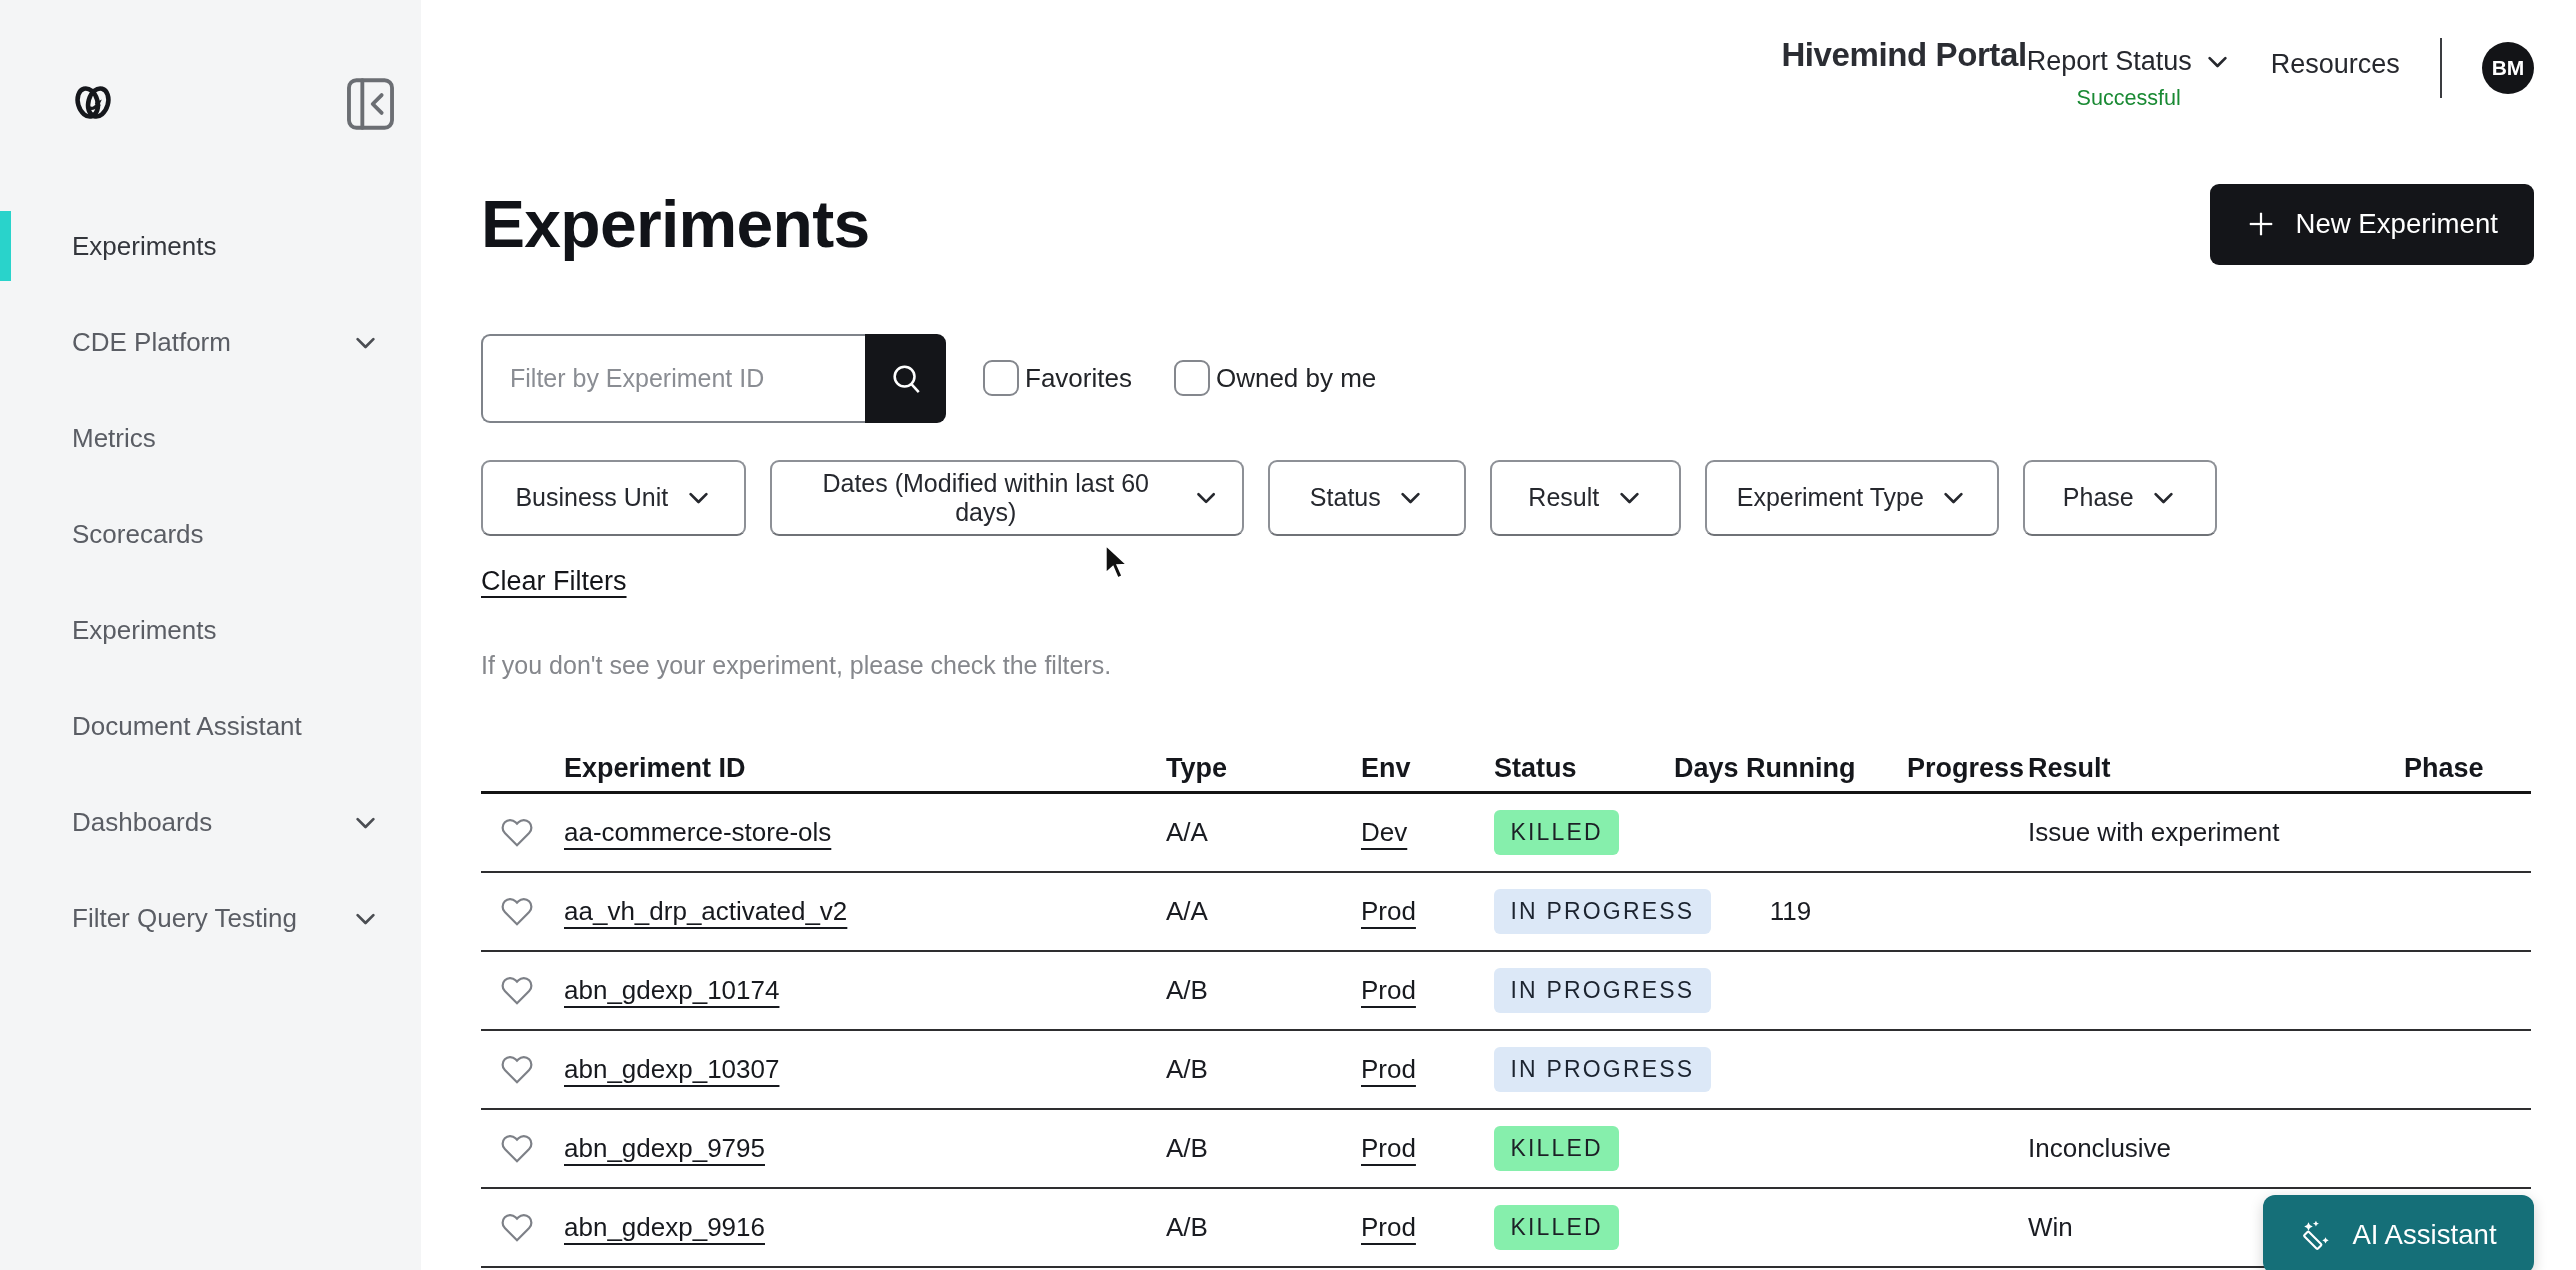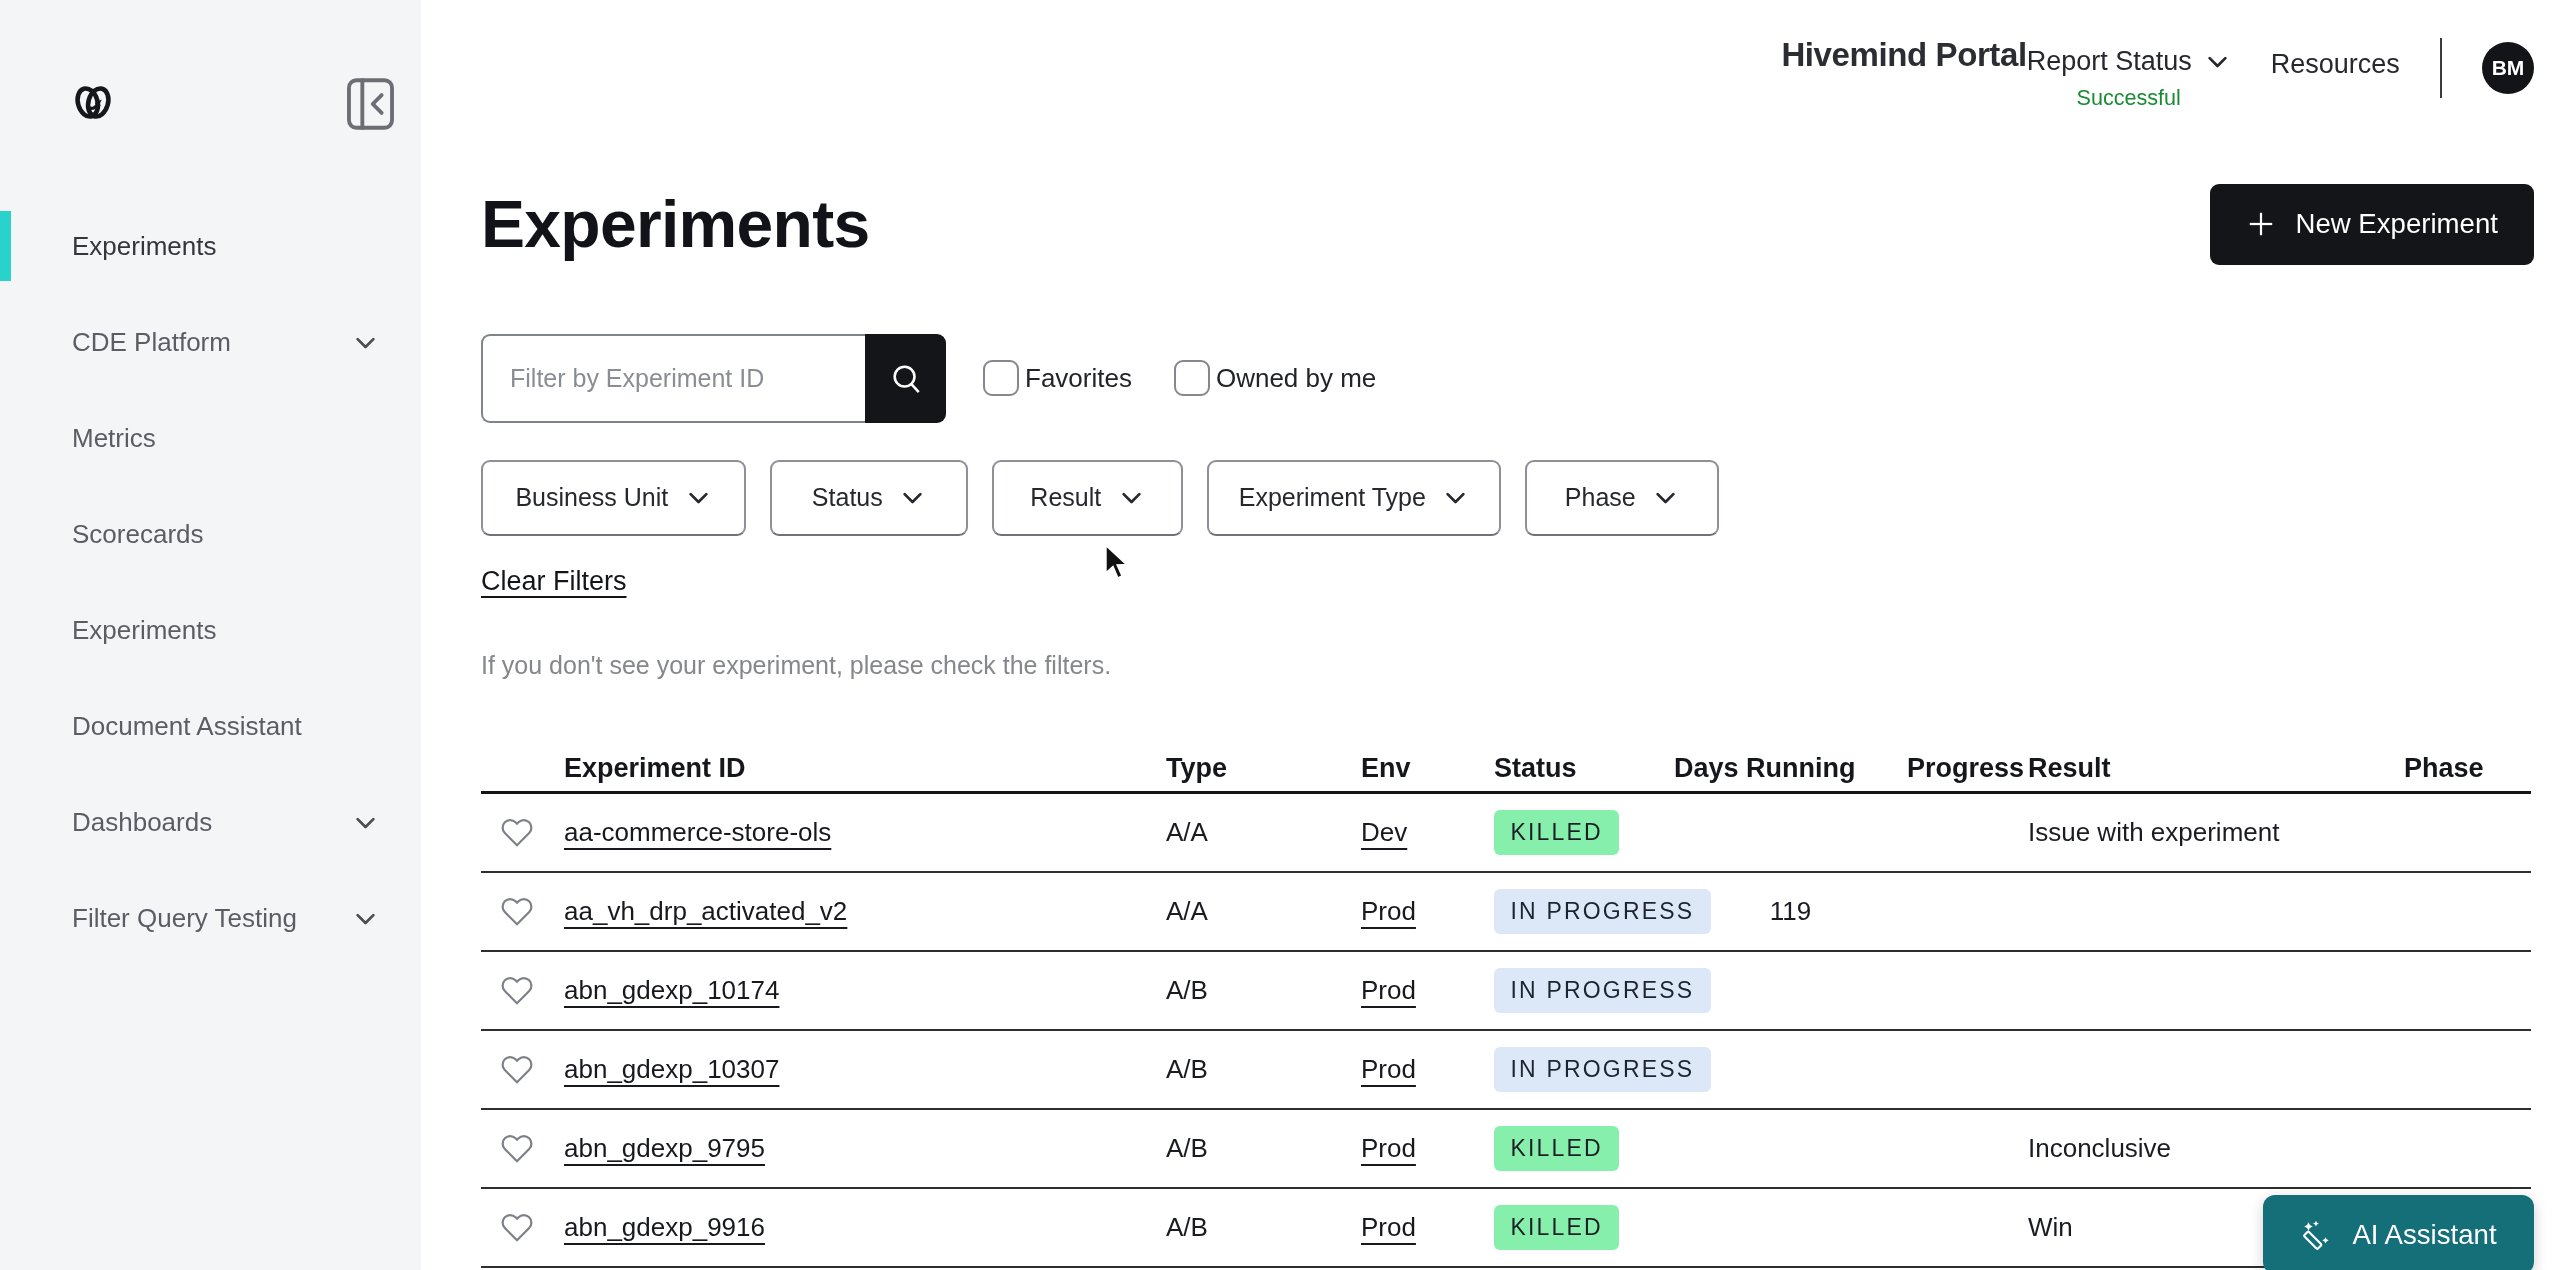--- a/index.html
+++ b/index.html
@@ -226,20 +226,26 @@
     </div>
   </div>
 
   <div class="filters-row">
     <button class="filter-btn" style="width:265px">
       <span>Business Unit</span>
       <svg class="chev" viewBox="0 0 24 24" style="stroke:#26282e;">
           <polyline points="5,9 12,16 19,9"></polyline>
         </svg>
     </button>
+    <button class="filter-btn" style="width:474px">
+      <span>Dates (Modified within last 60 days)</span>
+      <svg class="chev" viewBox="0 0 24 24" style="stroke:#26282e;">
+          <polyline points="5,9 12,16 19,9"></polyline>
+        </svg>
+    </button>
     <button class="filter-btn" style="width:198px">
       <span>Status</span>
       <svg class="chev" viewBox="0 0 24 24" style="stroke:#26282e;">
           <polyline points="5,9 12,16 19,9"></polyline>
         </svg>
     </button>
     <button class="filter-btn" style="width:191px">
       <span>Result</span>
       <svg class="chev" viewBox="0 0 24 24" style="stroke:#26282e;">
           <polyline points="5,9 12,16 19,9"></polyline>

